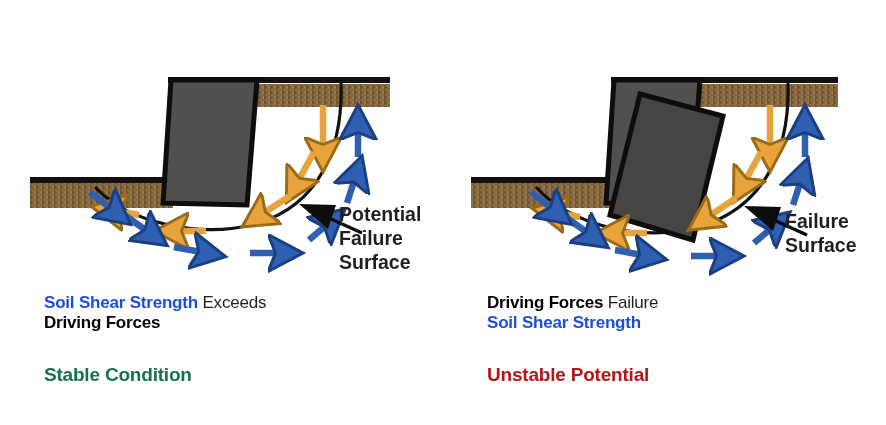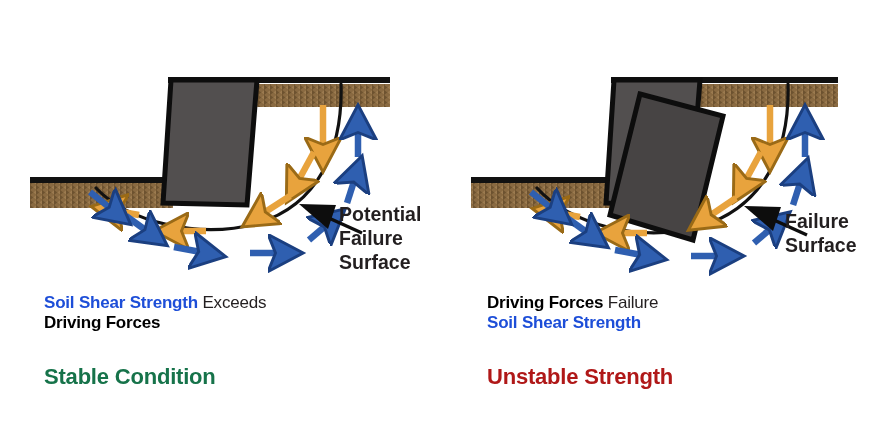--- a/index.html
+++ b/index.html
@@ -47,21 +47,21 @@
   }
   .cap-line {
     position: absolute;
     white-space: nowrap;
     font-size: 17px;
     font-weight: bold;
     letter-spacing: -0.2px;
   }
   .cap-compare-1 { left: 44px; top: 8px; }
   .cap-compare-2 { left: 44px; top: 28px; }
-  .cap-condition  { left: 44px; top: 79px; font-size: 22px; }
+  .cap-condition  { left: 44px; top: 79px; font-size: 19px; }
 
   .t-blue   { color: #1d4ed8; }
   .t-orange { color: #000000; }
   .t-green  { color: #16734a; }
   .t-red    { color: #b01818; }
 
   .verb { font-weight: normal; color: #231f20; }
 </style>
 </head>
 <body>
@@ -232,17 +232,17 @@
     </div>
 
     <div class="caption">
       <div class="cap-line cap-compare-1">
         <span class="t-orange">Driving Forces</span>
         <span class="verb">Failure</span>
       </div>
       <div class="cap-line cap-compare-2">
         <span class="t-blue">Soil Shear Strength</span>
       </div>
-      <div class="cap-line cap-condition t-red">Unstable Strength</div>
+      <div class="cap-line cap-condition t-red">Unstable Potential</div>
     </div>
   </div>
 
 </div>
 
 </body></html>

